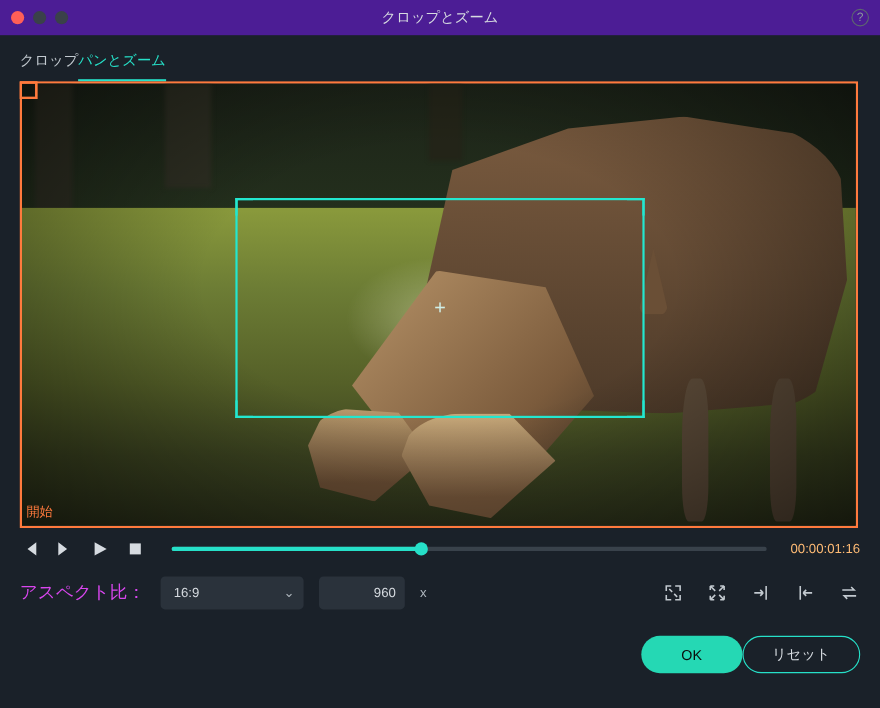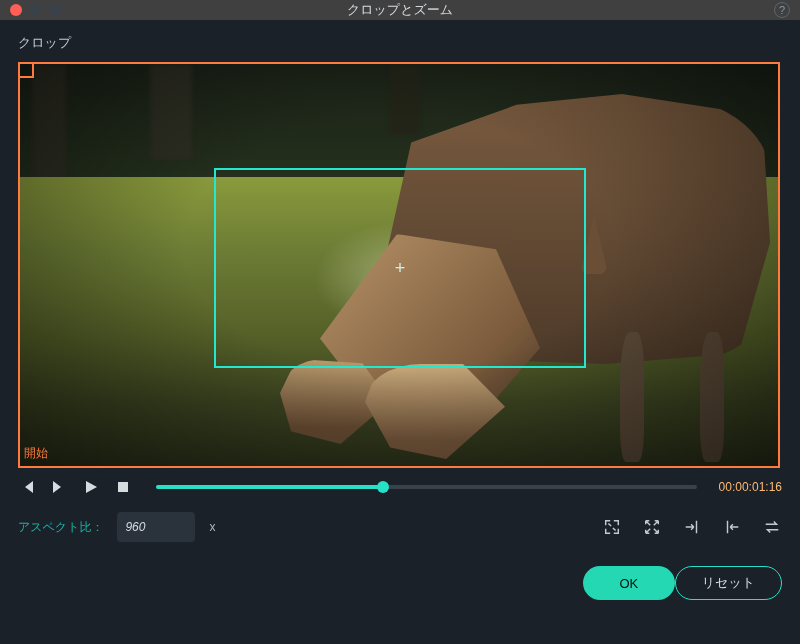--- a/index.html
+++ b/index.html
@@ -1,20 +1,20 @@
 <!DOCTYPE html>
 <html><head>
 <meta charset="utf-8">
 <style>
   * { box-sizing: border-box; margin: 0; padding: 0; }
   html, body { width: 800px; height: 644px; overflow: hidden; font-family: -apple-system, "Helvetica Neue", Arial, sans-serif; }
   body { background: #1a2129; color: #d6dbe0; font-size: 12px; }
 
   
-  .titlebar { height: 20px; background: #404040; display: flex; align-items: center; padding: 0 10px; position: relative; }
+  .titlebar { height: 32px; background: #4c1d95; display: flex; align-items: center; padding: 0 10px; position: relative; }
   .traffic-lights { display: flex; gap: 8px; }
   .traffic-light { width: 12px; height: 12px; border-radius: 50%; background: #3a4149; }
   .traffic-light.close { background: #ff5f57; }
   .title-text { position: absolute; left: 0; right: 0; text-align: center; font-size: 13px; color: #d6dbe0; pointer-events: none; }
   .help-btn { margin-left: auto; width: 16px; height: 16px; border: 1px solid #5c6670; border-radius: 50%; display: flex; align-items: center; justify-content: center; color: #8a949e; font-size: 11px; cursor: pointer; }
 
   
   .tabs { display: flex; padding: 14px 18px 0 18px; }
   .tab { font-size: 13px; color: #c2c9cf; padding-bottom: 10px; cursor: pointer; position: relative; }
   .tab.active { color: #26e0c8; }
@@ -81,29 +81,29 @@
   .pb-btn { width:18px; height:18px; display:flex; align-items:center; justify-content:center; color:#d6dbe0; cursor:pointer; }
   .pb-btn svg { width:16px; height:16px; fill:#d6dbe0; }
   .seek { flex:1; display:flex; align-items:center; margin-left:10px; margin-right:8px; position:relative; }
   .seek-track { height:4px; width:100%; background:#39424b; border-radius:2px; position:relative; }
   .seek-fill { position:absolute; left:0; top:0; height:4px; background:#26e0c8; border-radius:2px; }
   .seek-thumb { position:absolute; top:50%; transform:translate(-50%,-50%); width:12px; height:12px; border-radius:50%; background:#26e0c8; }
   .timecode { font-variant-numeric: tabular-nums; font-size:12px; color:#fdba74; }
 
   
   .params { display:flex; align-items:center; gap:14px; padding: 10px 18px 6px; }
-  .params-label { font-size:12px; color:#14b8a6; }
+  .params-label { font-size:16px; color:#d946ef; }
   .sel { position:relative; }
   .sel select, .num-input {
     background:#2a323b; color:#d6dbe0; border:none; height:30px; border-radius:4px;
     font-size:12px; padding:0 28px 0 12px; appearance:none; outline:none;
   }
   .sel select { width:130px; }
   .sel .chev { position:absolute; right:8px; top:50%; transform:translateY(-50%); pointer-events:none; color:#aeb6bd; }
-  .num-input { width:78px; text-align:left; padding:0 8px;font-style:italic; }
+  .num-input { width:78px; text-align:right; padding:0 8px; }
   .x-sep { color:#aeb6bd; }
   .icon-group { margin-left:auto; display:flex; gap:20px; align-items:center; color:#aeb6bd; }
   .ico { width:20px; height:20px; display:flex; align-items:center; justify-content:center; cursor:pointer; }
   .ico svg { width:18px; height:18px; fill:none; stroke:#c2c9cf; stroke-width:1.6; }
 
   
   .footer { display:flex; align-items:center; padding: 18px 18px 0; }
   .btn { height:34px; border-radius:17px; padding:0 26px; font-size:13px; cursor:pointer; display:flex; align-items:center; justify-content:center; }
   .btn.reset { border:1.5px solid #26e0c8; color:#d6dbe0; background:transparent; }
   .btn.ok { margin-left:auto; background:#25d8b4; color:#0a0f0d; font-weight:500; min-width:92px; border:none; }
@@ -116,20 +116,21 @@
     <div class="traffic-light close"></div>
     <div class="traffic-light"></div>
     <div class="traffic-light"></div>
   </div>
   <div class="title-text">クロップとズーム</div>
   <div class="help-btn">?</div>
 </div>
 
 <div class="tabs">
   <div class="tab">クロップ</div>
+  <div class="tab active">パンとズーム</div>
 </div>
 
 <div class="preview-wrap">
   <div class="preview">
     <div class="scene">
       <div class="sky"></div>
       <div class="trunk t1"></div>
         <div class="trunk t2"></div>
         <div class="trunk t3"></div>
       <div class="grass"></div>
@@ -188,20 +189,26 @@
     <div class="seek-track">
       <div class="seek-fill" id="seek-fill" style="width: 42%;"></div>
       <div class="seek-thumb" id="seek-thumb" style="left: 42%;"></div>
     </div>
   </div>
   <div class="timecode">00:00:01:16</div>
 </div>
 
 <div class="params">
   <span class="params-label">アスペクト比：</span>
+  <span class="sel">
+    <select>
+      <option>16:9</option>
+    </select>
+    <span class="chev">⌄</span>
+  </span>
   <input class="num-input" value="960" style="">
   <span class="x-sep">x</span>
 
   <div class="icon-group">
     <div class="ico">
       <svg viewBox="0 0 20 20">
           <path d="M3 8V3h5M17 12v5h-5M12 3h5v5M8 17H3v-5M6 6l3 3M14 14l-3-3"></path>
         </svg>
     </div>
     <div class="ico">

